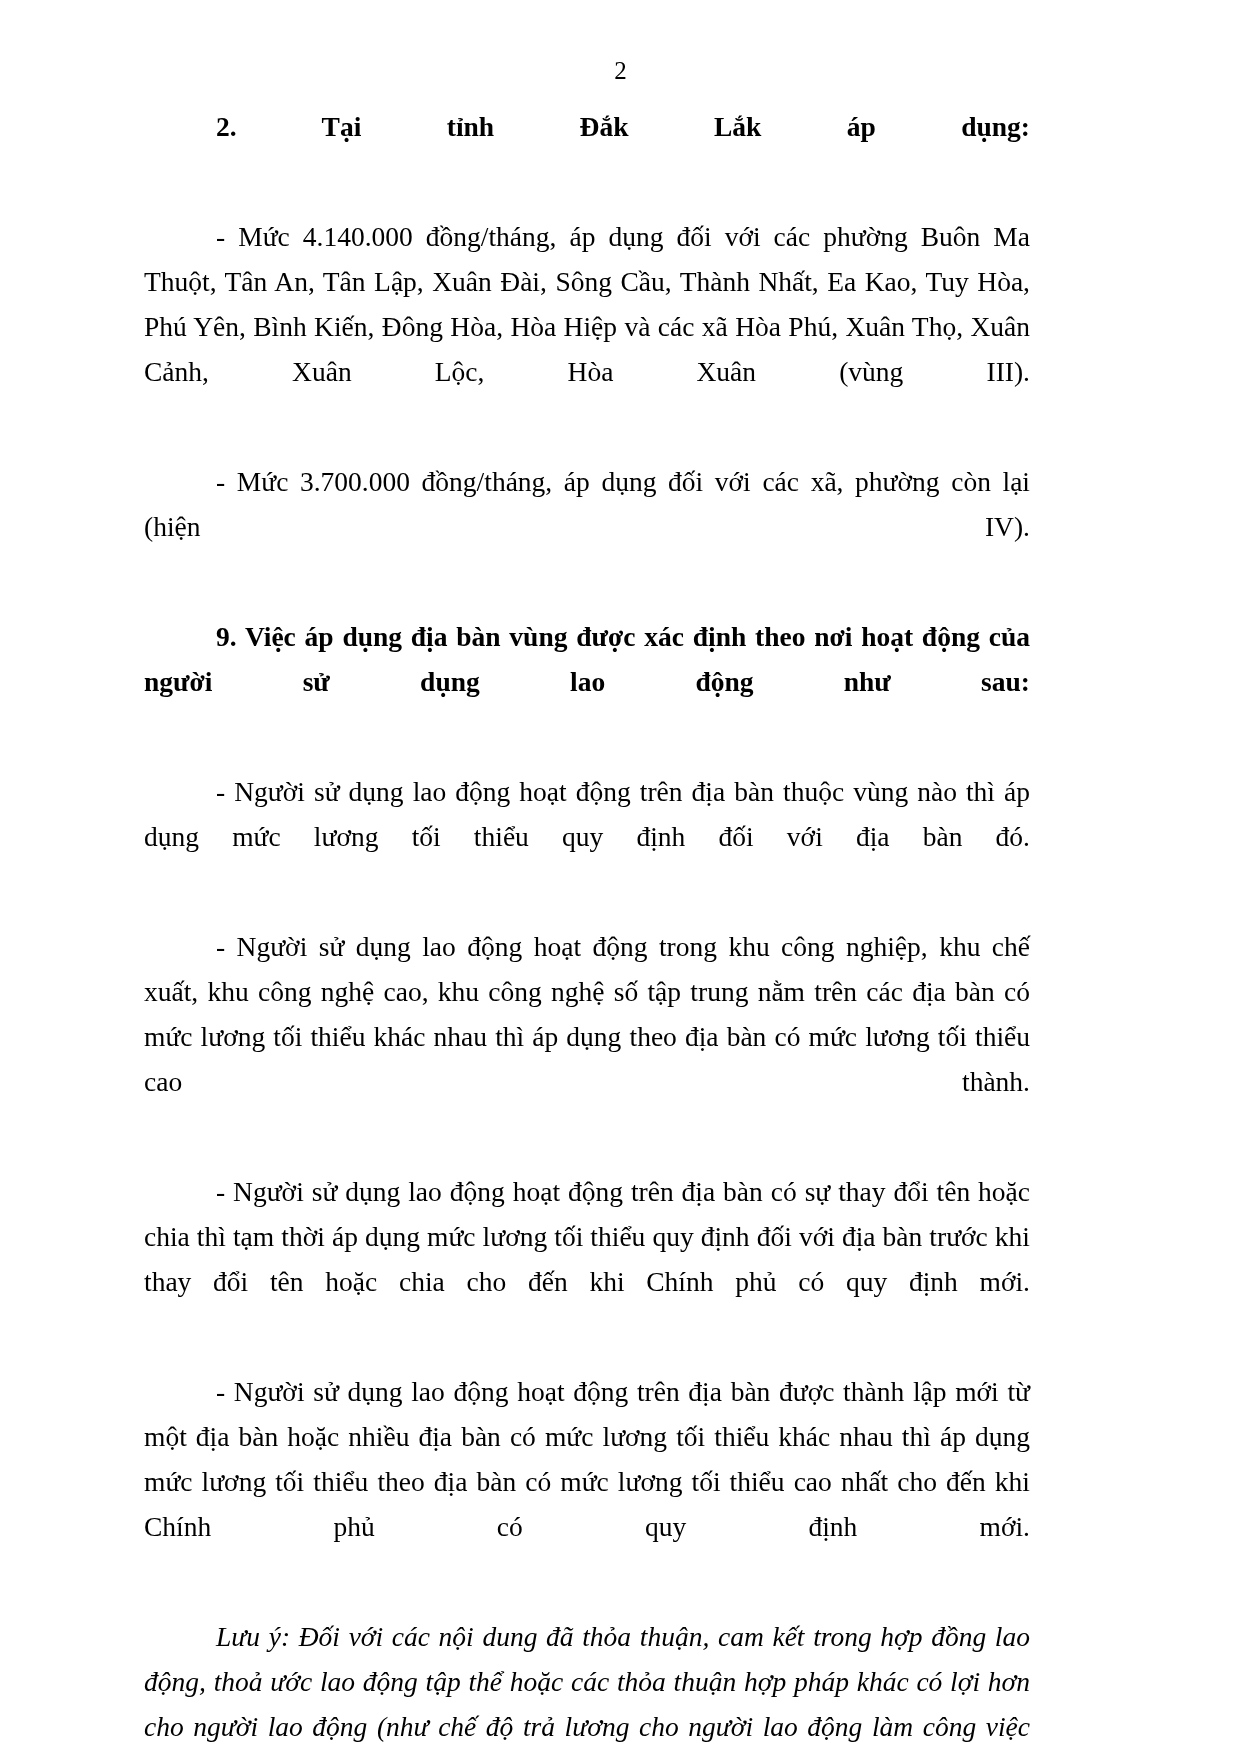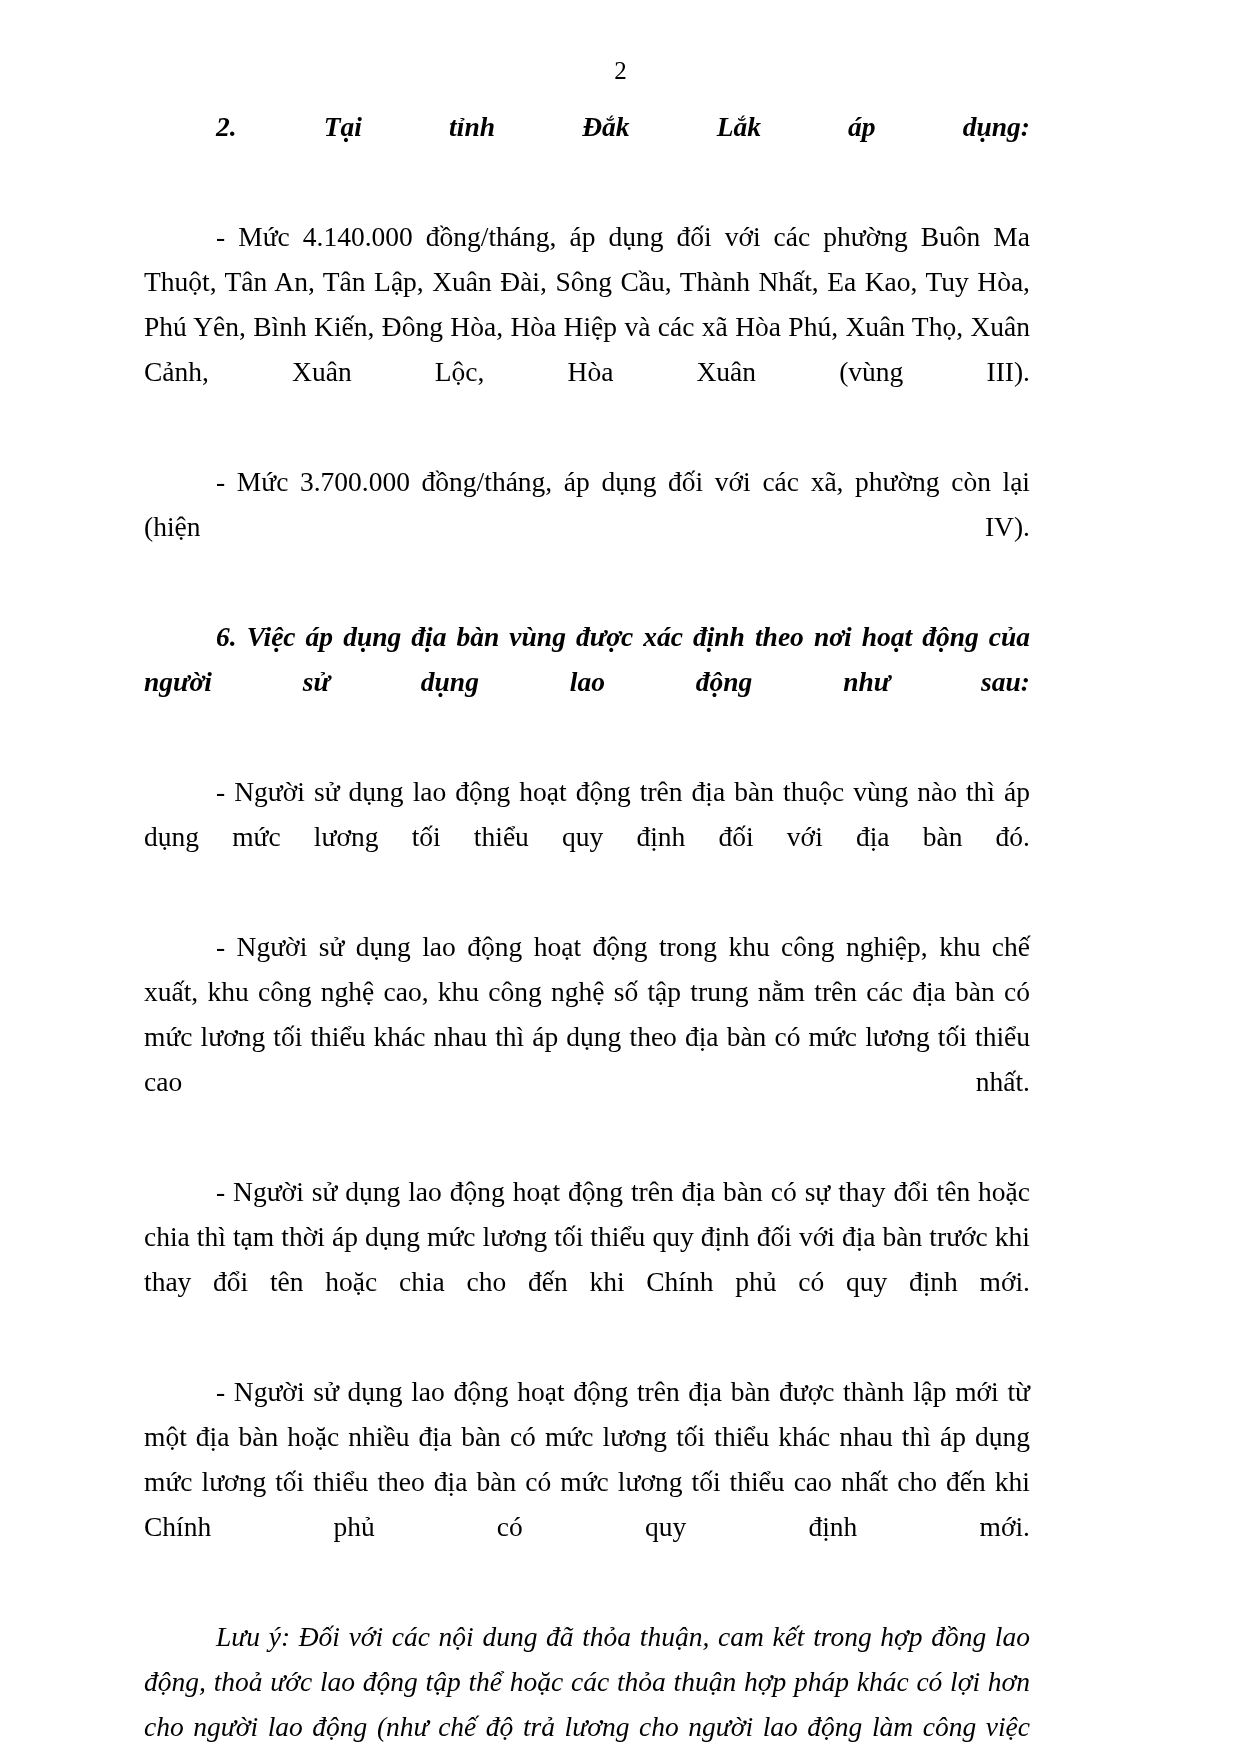--- a/index.html
+++ b/index.html
@@ -41,21 +41,20 @@
     font-size: 27.5px;
     line-height: 45px;
     text-align: justify;
     text-justify: inter-word;
     text-indent: 72px;
     hyphens: none;
     word-spacing: 0px;
   }
   p.heading {
     font-weight: bold;
-    font-style: italic;
   }
   p.note {
     font-style: italic;
   }
   p + p {
     margin-top: 20px;
   }
   
   p::after {
     content: "";
@@ -67,22 +66,22 @@
 <body>
 
 <div class="page">
 
   <div class="page-number">2</div>
 
   <div class="content">
     <p class="heading">2. Tại tỉnh Đắk Lắk áp dụng:</p>
     <p class="body">- Mức 4.140.000 đồng/tháng, áp dụng đối với các phường Buôn Ma Thuột, Tân An, Tân Lập, Xuân Đài, Sông Cầu, Thành Nhất, Ea Kao, Tuy Hòa, Phú Yên, Bình Kiến, Đông Hòa, Hòa Hiệp và các xã Hòa Phú, Xuân Thọ, Xuân Cảnh, Xuân Lộc, Hòa Xuân (vùng III).</p>
     <p class="body">- Mức 3.700.000 đồng/tháng, áp dụng đối với các xã, phường còn lại (hiện IV).</p>
-    <p class="heading">6. Việc áp dụng địa bàn vùng được xác định theo nơi hoạt động của người sử dụng lao động như sau:</p>
+    <p class="heading">9. Việc áp dụng địa bàn vùng được xác định theo nơi hoạt động của người sử dụng lao động như sau:</p>
     <p class="body">- Người sử dụng lao động hoạt động trên địa bàn thuộc vùng nào thì áp dụng mức lương tối thiểu quy định đối với địa bàn đó.</p>
-    <p class="body">- Người sử dụng lao động hoạt động trong khu công nghiệp, khu chế xuất, khu công nghệ cao, khu công nghệ số tập trung nằm trên các địa bàn có mức lương tối thiểu khác nhau thì áp dụng theo địa bàn có mức lương tối thiểu cao nhất.</p>
+    <p class="body">- Người sử dụng lao động hoạt động trong khu công nghiệp, khu chế xuất, khu công nghệ cao, khu công nghệ số tập trung nằm trên các địa bàn có mức lương tối thiểu khác nhau thì áp dụng theo địa bàn có mức lương tối thiểu cao thành.</p>
     <p class="body">- Người sử dụng lao động hoạt động trên địa bàn có sự thay đổi tên hoặc chia thì tạm thời áp dụng mức lương tối thiểu quy định đối với địa bàn trước khi thay đổi tên hoặc chia cho đến khi Chính phủ có quy định mới.</p>
     <p class="body">- Người sử dụng lao động hoạt động trên địa bàn được thành lập mới từ một địa bàn hoặc nhiều địa bàn có mức lương tối thiểu khác nhau thì áp dụng mức lương tối thiểu theo địa bàn có mức lương tối thiểu cao nhất cho đến khi Chính phủ có quy định mới.</p>
     <p class="note">Lưu ý: Đối với các nội dung đã thỏa thuận, cam kết trong hợp đồng lao động, thoả ước lao động tập thể hoặc các thỏa thuận hợp pháp khác có lợi hơn cho người lao động (như chế độ trả lương cho người lao động làm công việc hoặc chức danh đòi hỏi qua học tập, đào tạo nghề cao hơn ít nhất 7% so với mức lương tối thiểu và chế độ trả lương cho người lao động làm công việc hoặc chức danh có điều kiện lao động nặng nhọc, độc hại, nguy hiểm cao hơn ít nhất 5%; công việc hoặc chức danh có điều kiện lao động đặc biệt nặng nhọc, độc hại, nguy hiểm cao hơn ít nhất 7% so với mức lương của công việc hoặc chức danh có độ phức tạp tương đương, làm việc trong điều kiện lao động bình thường) so với quy định tại Nghị định này, thì tiếp tục được thực hiện, trừ trường hợp các bên có thỏa thuận khác.</p>
 
   </div>
 
 </div>
 
 </body></html>

